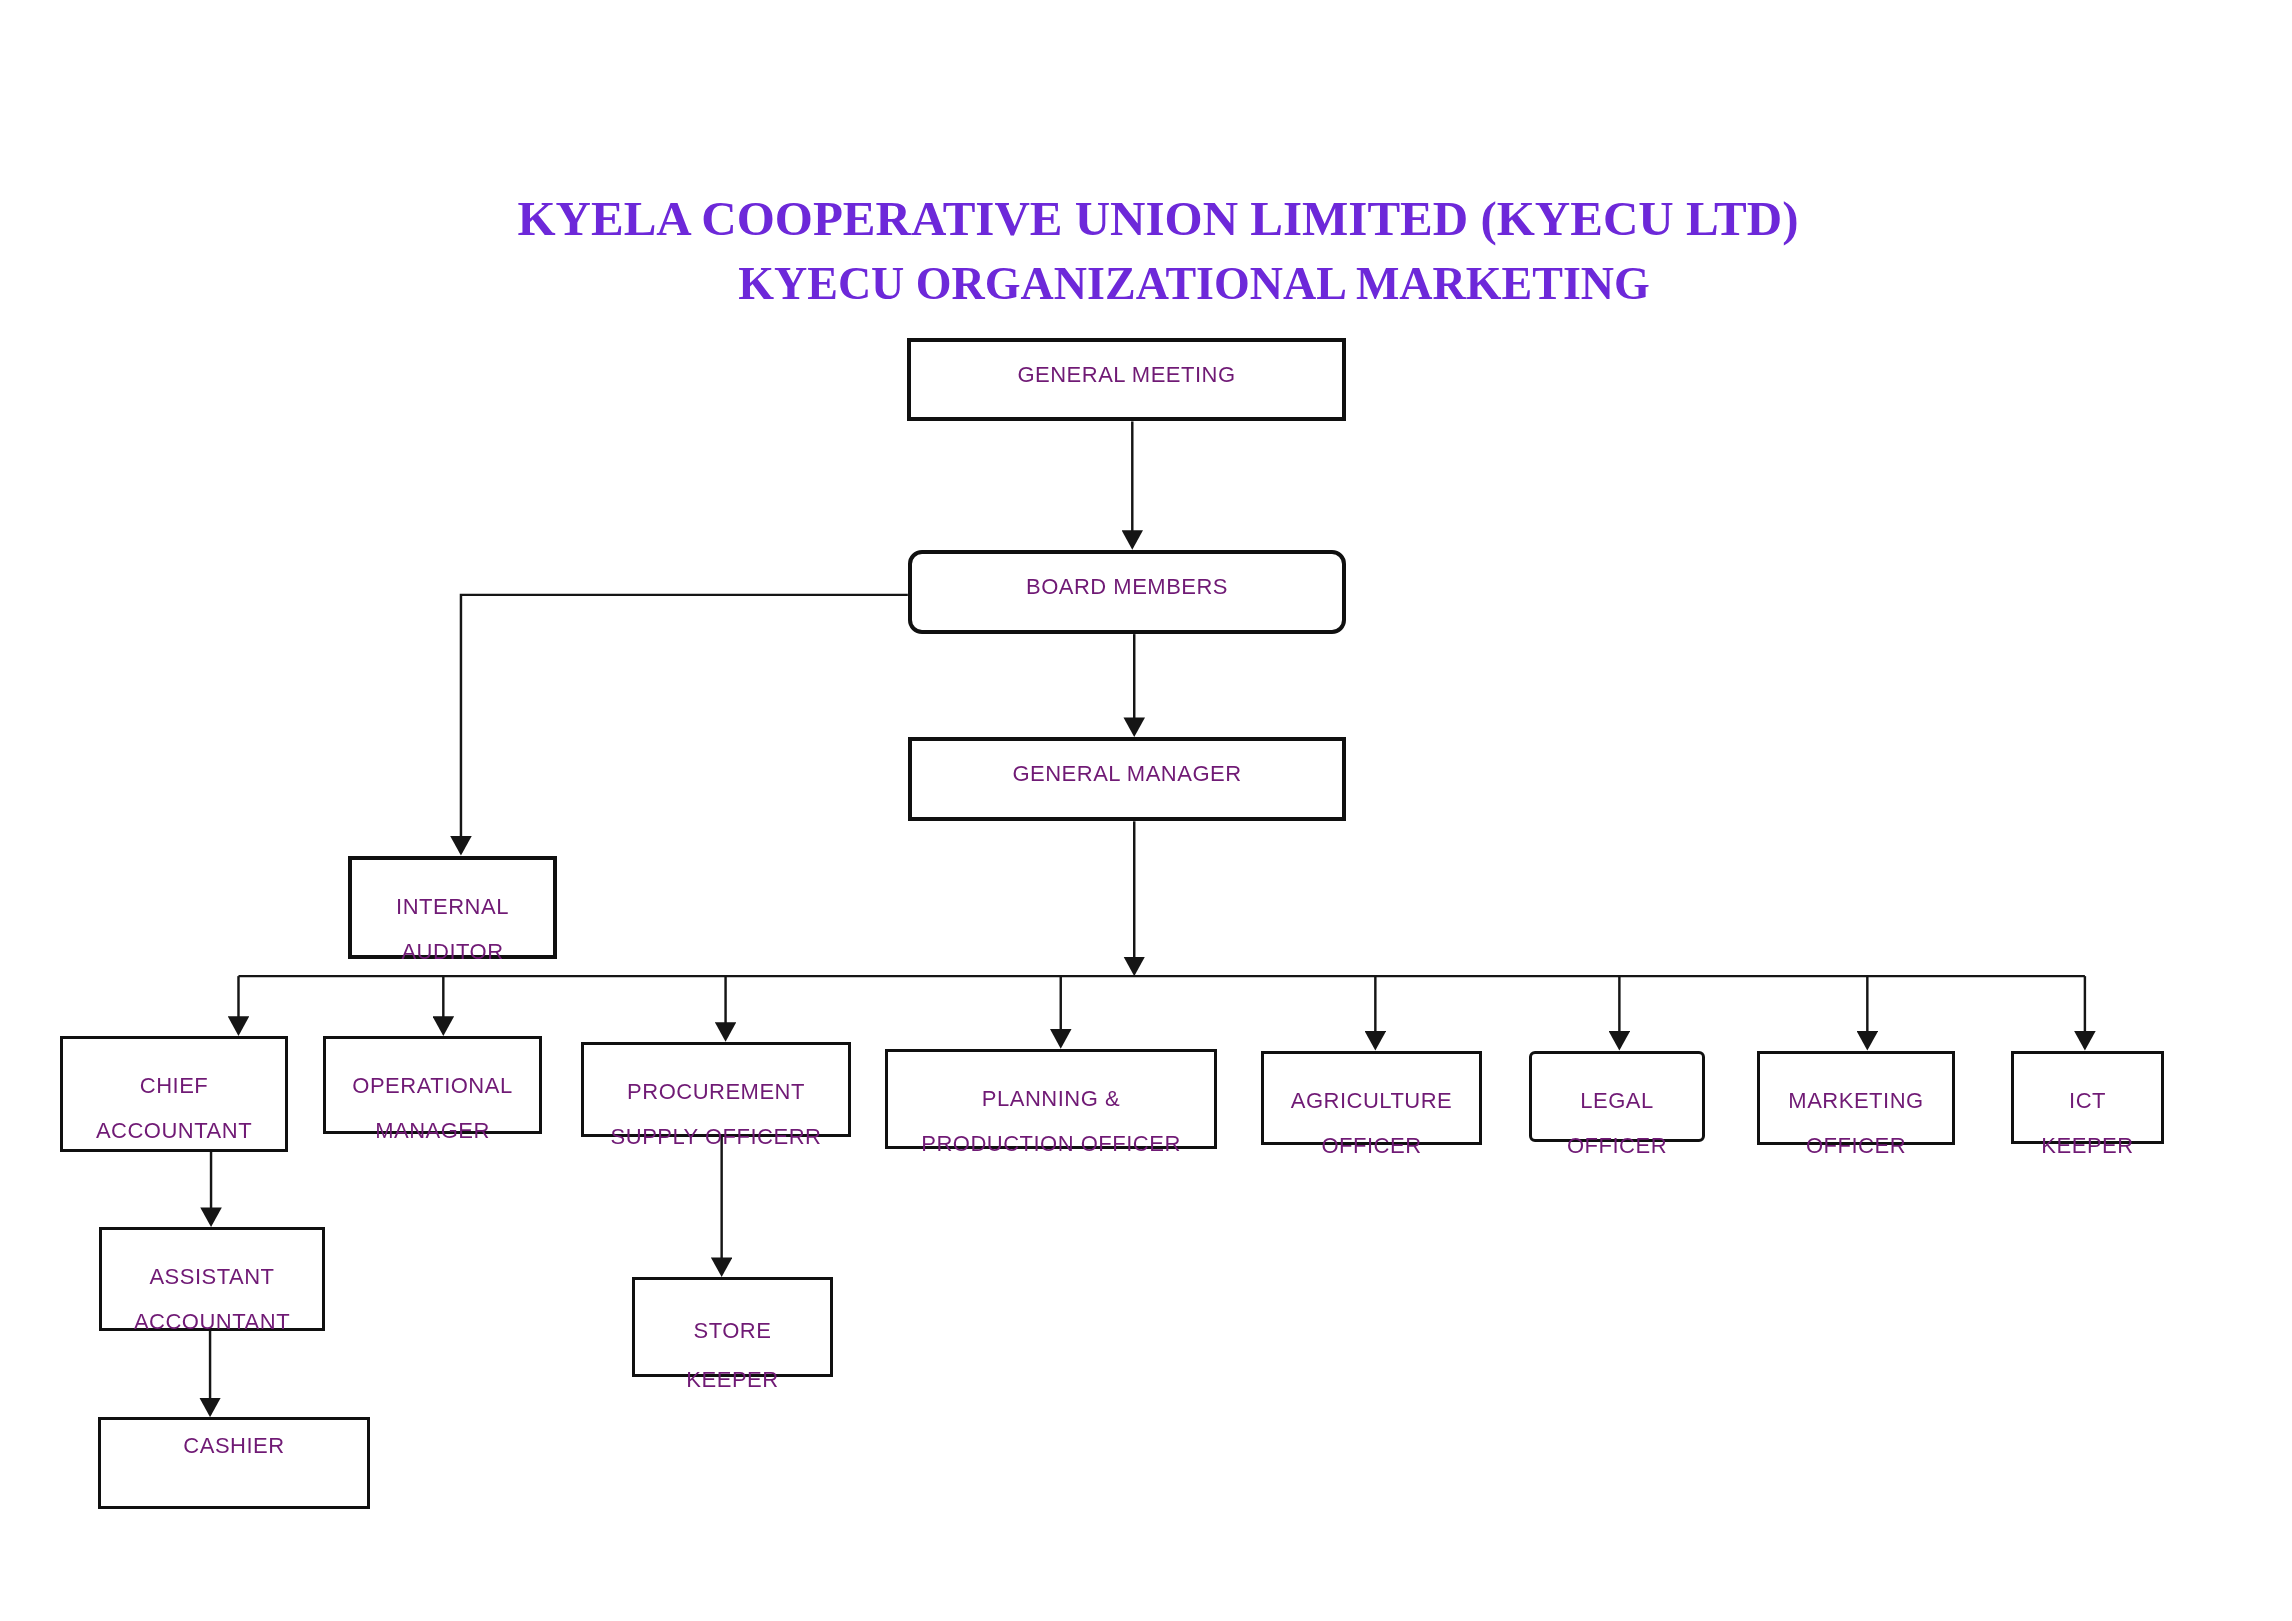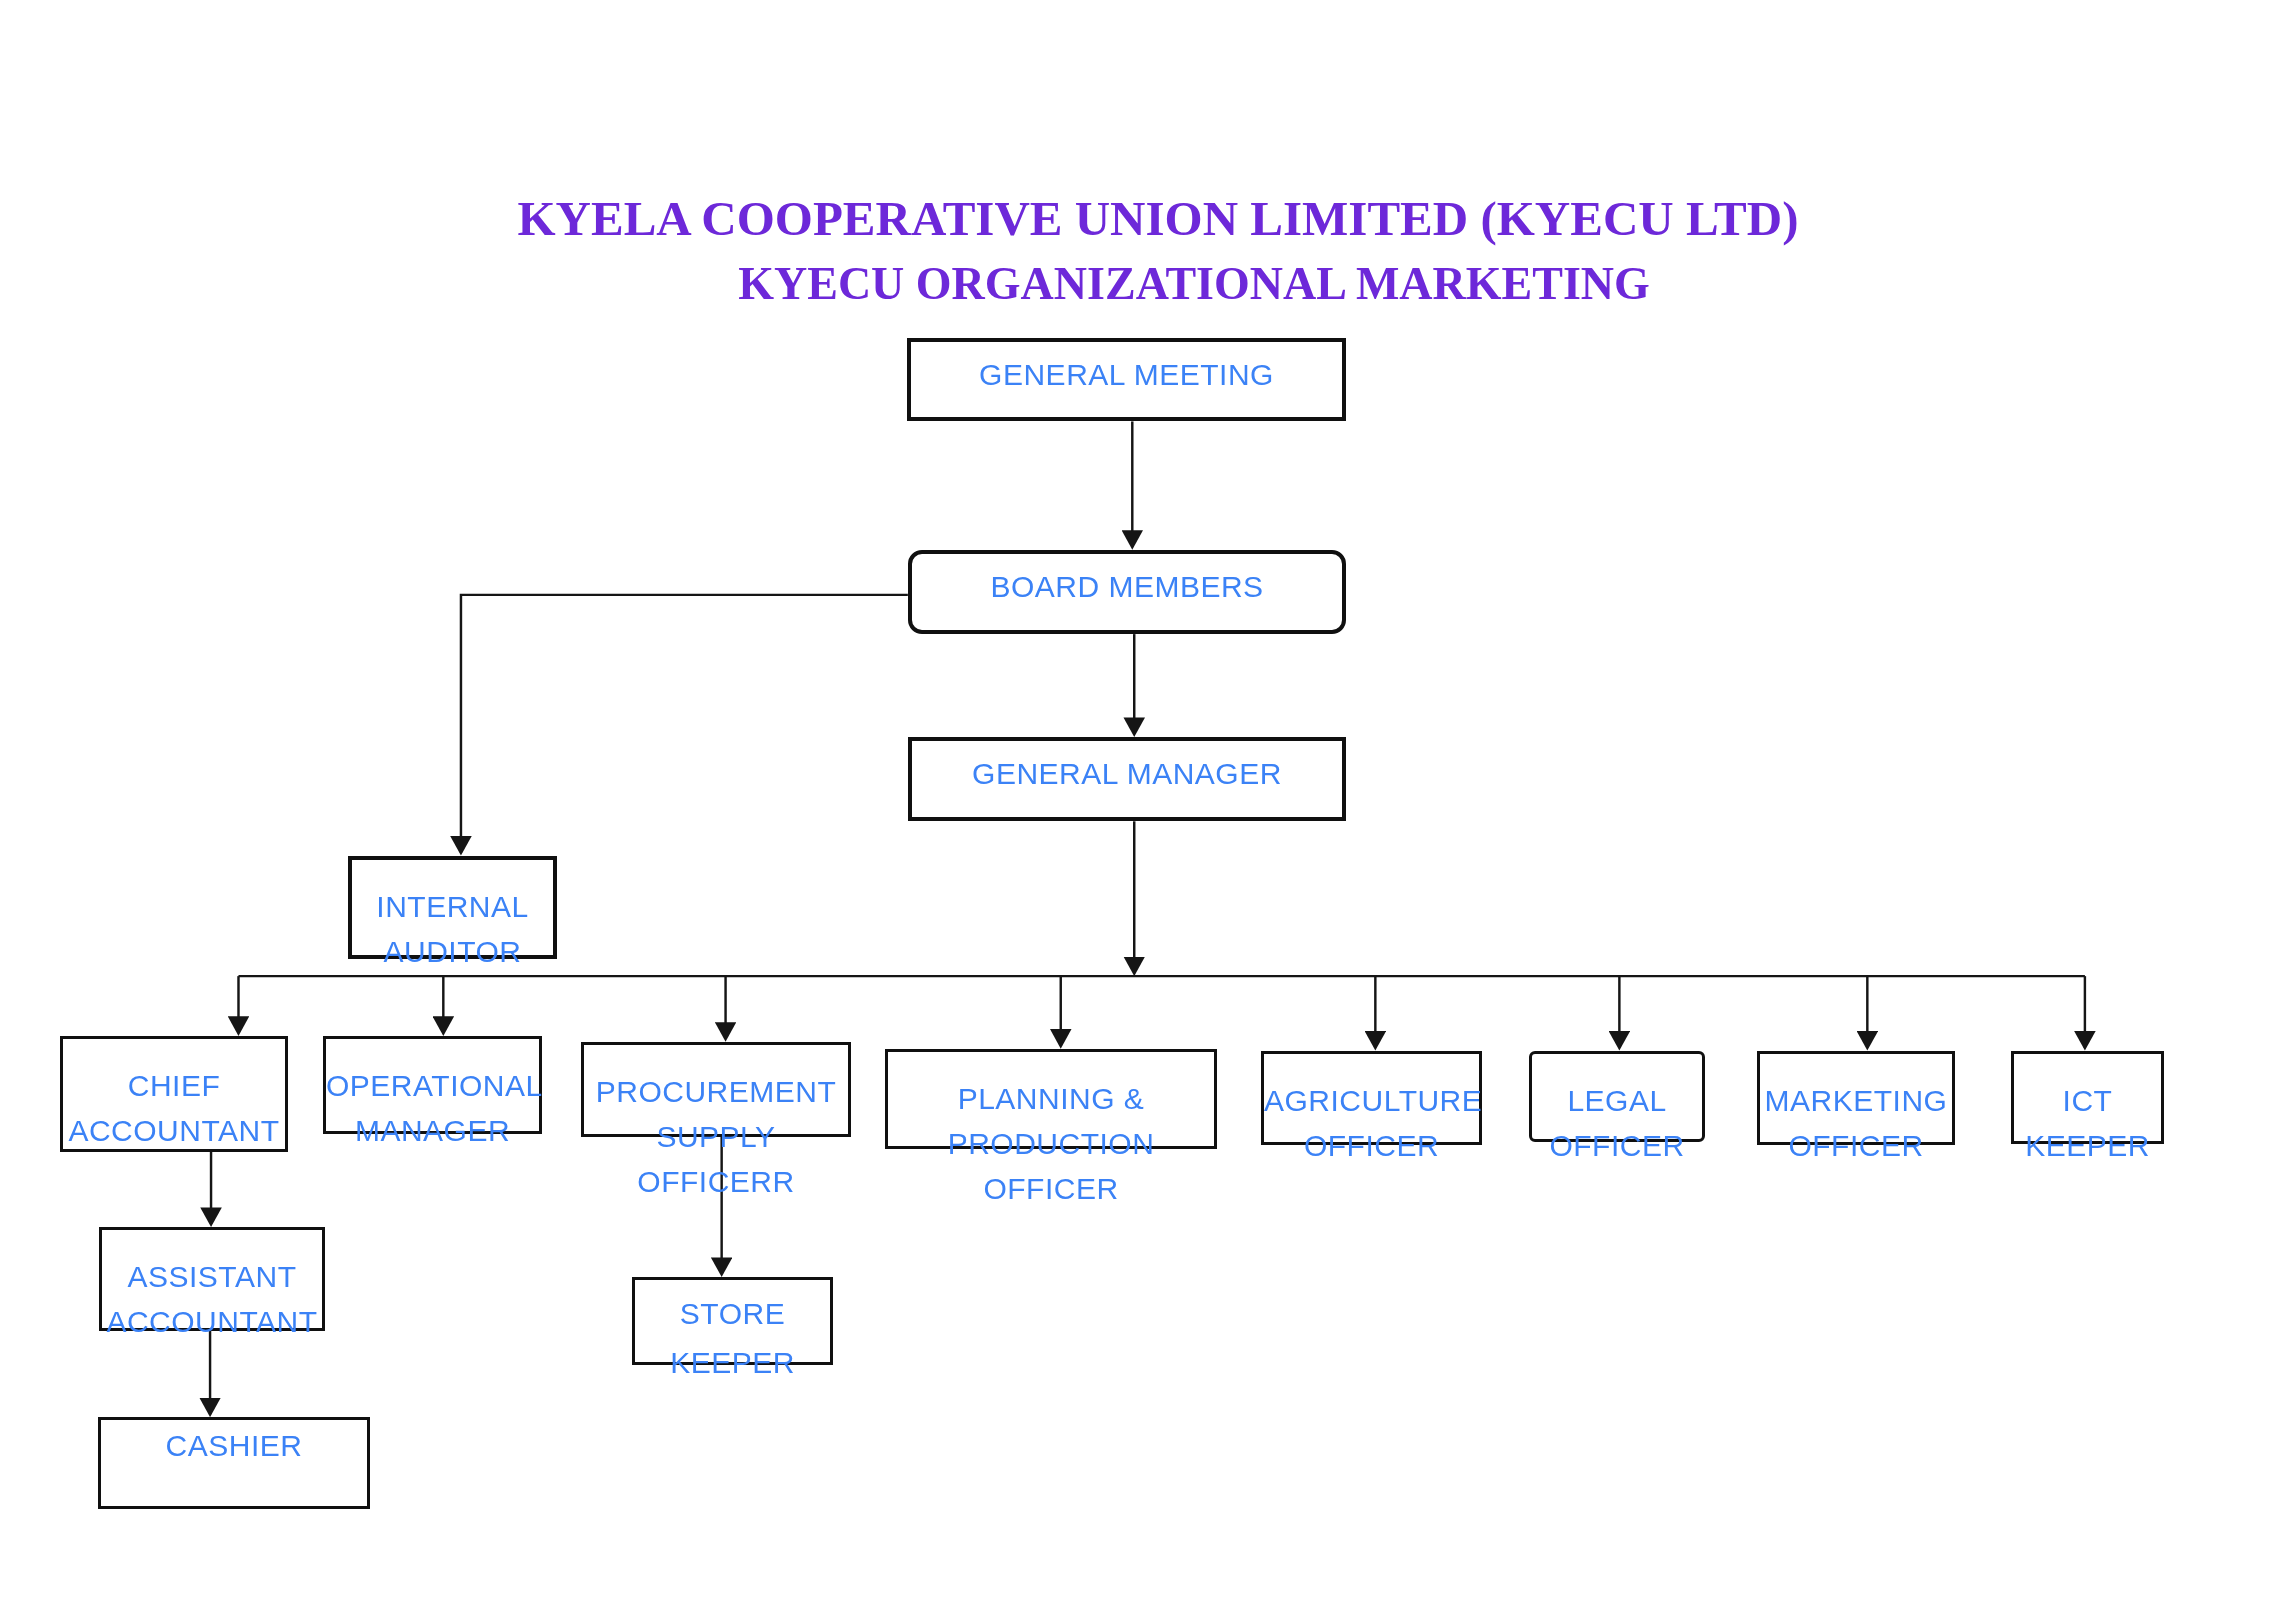--- a/index.html
+++ b/index.html
@@ -33,25 +33,25 @@
     left: 1194px;
     top: 257px;
     font-size: 46px;
   }
   .node {
     position: absolute;
     box-sizing: border-box;
     background: #ffffff;
     border: 3.9px solid #101010;
     text-align: center;
-    font-size: 30px;
+    font-size: 22px;
     line-height: 45px;
     letter-spacing: 0.5px;
     white-space: pre-line;
-    color: #3b82f6;
+    color: #701a75;
   }
   .node.thick { border-width: 4.9px; }
   .node.oneline { padding-top: 15.7px; line-height: 33px; }
   .node.twoline { padding-top: 24px; }
 
   
   #n-general-meeting   { left: 907px;  top: 338px;  width: 439px; height: 83px;  }
   #n-board-members     { left: 908px;  top: 550px;  width: 438px; height: 84px; border-radius: 14px;  }
   #n-general-manager   { left: 908px;  top: 737px;  width: 438px; height: 84px;  }
   #n-internal-auditor  { left: 348px;  top: 856px;  width: 209px; height: 103px; }
@@ -62,21 +62,21 @@
   #n-procurement          { left: 581px;  top: 1042px; width: 270px; height: 95px;  }
   #n-planning             { left: 885px;  top: 1049px; width: 332px; height: 100px; }
   #n-agriculture          { left: 1261px; top: 1051px; width: 221px; height: 94px;  }
   #n-legal                { left: 1529px; top: 1051px; width: 176px; height: 91px; border-radius: 6px;  }
   #n-marketing            { left: 1757px; top: 1051px; width: 198px; height: 94px;  }
   #n-ict                  { left: 2011px; top: 1051px; width: 153px; height: 93px;  }
 
   
   #n-assistant-accountant { left: 99px; top: 1227px; width: 226px; height: 104px; }
   #n-cashier              { left: 98px; top: 1417px; width: 272px; height: 92px; padding-top: 9px; }
-  #n-store-keeper         { left: 632px; top: 1277px; width: 201px; height: 88px; padding-top: 9px; line-height: 49px; text-align: center; }
+  #n-store-keeper         { left: 632px; top: 1277px; width: 201px; height: 100px; padding-top: 26px; line-height: 49px; text-align: center; }
 
   #connector-svg {
     position: absolute;
     left: 0; top: 0;
     width: 2293px;
     height: 1621px;
     pointer-events: none;
   }
   #connector-svg path {
     stroke: #151515;

